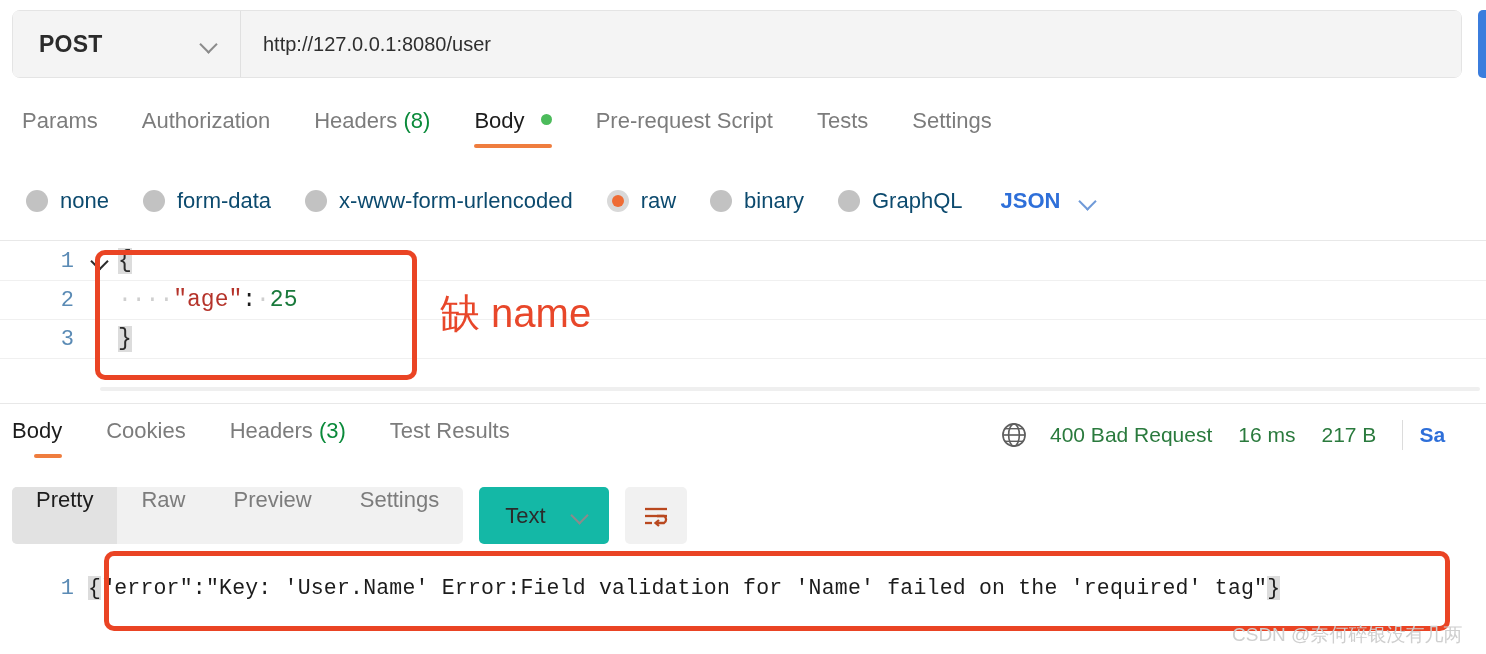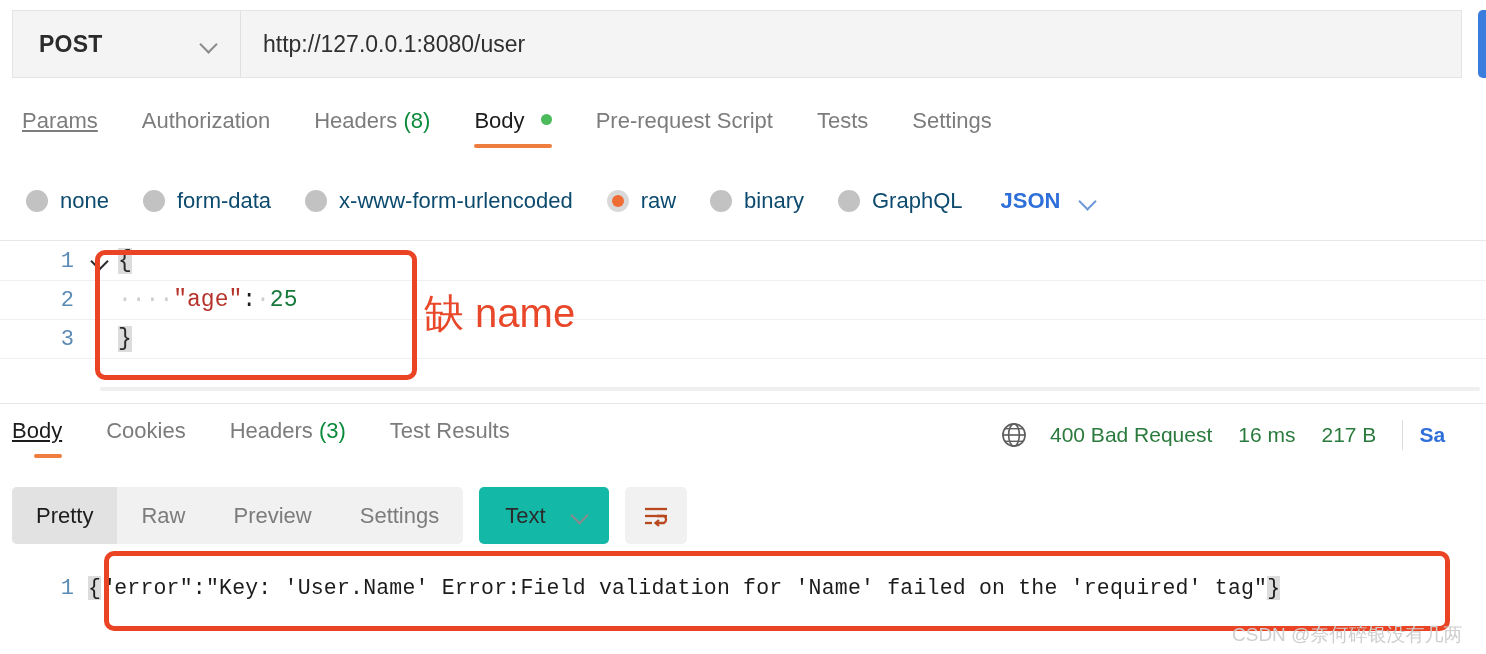--- a/index.html
+++ b/index.html
@@ -13,21 +13,21 @@
     overflow: hidden;
     position: relative;
   }
   .app { position: relative; width: 1486px; height: 654px; }
 
   
   .urlbar {
     position: absolute; left: 12px; top: 10px;
     width: 1450px; height: 68px;
     display: flex; align-items: stretch;
-    border: 1px solid #e4e4e4; border-radius: 0;
+    border: 1px solid #e4e4e4; border-radius: 8px;
     background: #f4f4f4;
     box-sizing: border-box;
   }
   .method-select {
     width: 228px; display: flex; align-items: center;
     justify-content: space-between;
     padding: 0 22px 0 26px;
     border-right: 1px solid #e0e0e0;
     box-sizing: border-box;
     background: #f4f4f4;
@@ -38,41 +38,41 @@
   .chev::before {
     content: ""; position: absolute; left: 1px; top: 2px;
     width: 11px; height: 11px;
     border-right: 2.2px solid #8b8b8b; border-bottom: 2.2px solid #8b8b8b;
     transform: rotate(45deg);
   }
   .url-input {
     flex: 1; display: flex; align-items: center;
     padding-left: 22px;
     background: #f4f4f4;
-    font-size: 23px; color: #2f2f2f;
+    font-size: 20px; color: #2f2f2f;
     border-radius: 0 5px 5px 0;
   }
   .send-btn {
     position: absolute; left: 1478px; top: 10px;
     width: 60px; height: 68px;
     background: #3b7ddd; border-radius: 5px;
   }
 
   
   .req-tabs {
     position: absolute; left: 22px; top: 108px;
     display: flex; align-items: flex-start; gap: 0;
   }
   .rtab {
     position: relative;
     font-size: 22px; color: #7c7c7c;
     padding: 0 22px 14px 22px;
     white-space: nowrap;
   }
-  .rtab:first-child { padding-left: 0; text-decoration: underline; }
+  .rtab:first-child { padding-left: 0; }
   .rtab.active { color: #1c1c1c; }
   .rtab.active::after {
     content: ""; position: absolute;
     left: 22px; right: 22px; bottom: 0;
     height: 4px; background: #ef7d3e; border-radius: 2px;
   }
   .rtab .count { color: #0a8a3a; }
   .green-dot {
     display: inline-block; width: 11px; height: 11px;
     background: #4cbb5b; border-radius: 50%;
@@ -154,21 +154,21 @@
 
   
   .callout-json {
     position: absolute; left: 95px; top: 250px;
     width: 322px; height: 130px;
     border: 5px solid #ea4424; border-radius: 10px;
     box-sizing: border-box;
     pointer-events: none;
   }
   .annot {
-    position: absolute; left: 424px; top: 286px;
+    position: absolute; left: 440px; top: 286px;
     font-size: 40px; color: #e8472a;
     white-space: nowrap;
   }
 
   
   .resp-tabs {
     position: absolute; left: 12px; top: 418px;
     display: flex; align-items: flex-start;
   }
   .resp-meta {
@@ -185,21 +185,21 @@
     position: absolute; left: 12px; top: 487px;
     display: flex; align-items: center;
   }
   .seg {
     display: flex; align-items: center;
     background: #f1f1f1; border-radius: 5px; height: 57px;
     overflow: hidden;
   }
   .seg-item {
     padding: 0 24px; height: 57px;
-    display: flex; align-items: center;
+    display: flex; 
     font-size: 22px; color: #7c7c7c;
   }
   .seg-item.active { background: #e2e2e2; color: #1c1c1c; }
   .fmt-select {
     margin-left: 16px; height: 57px;
     background: #14b8a6; border-radius: 5px;
     display: flex; align-items: center; padding: 0 20px 0 26px;
   }
   .fmt-label { font-size: 22px; color: #2b2b2b; margin-right: 26px; }
   .wrap-btn {

